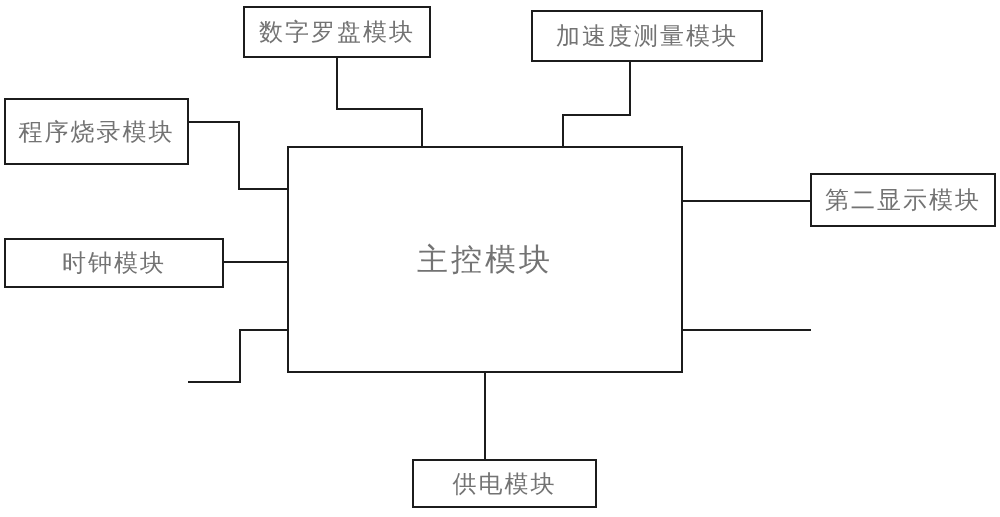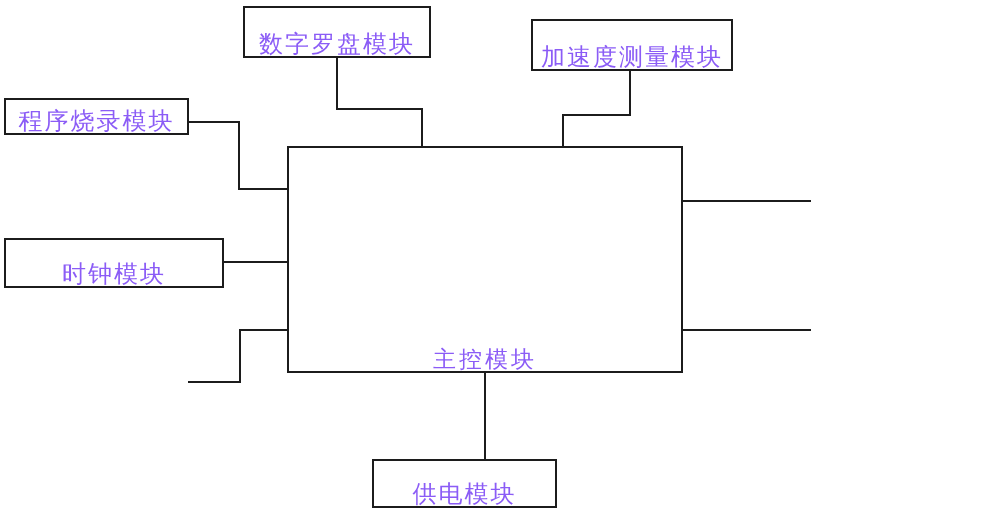--- a/index.html
+++ b/index.html
@@ -21,39 +21,39 @@
     top: 0;
     width: 1000px;
     height: 517px;
   }
   .node {
     position: absolute;
     box-sizing: border-box;
     border: 2px solid #1c1c1c;
     background: #ffffff;
     display: flex;
-    align-items: flex-end;
+    align-items: center;
     justify-content: center;
-    color: #8b5cf6;
+    color: #737373;
     font-size: 24px;
     letter-spacing: 2px;
     white-space: nowrap;
     line-height: 1;
   }
-  .node-main { font-size: 23px; letter-spacing: 3px; }
+  .node-main { font-size: 31px; letter-spacing: 3px; }
 
   .n-digital-compass { left: 243px; top: 6px;  width: 188px; height: 52px; }
-  .n-acceleration    { left: 531px; top: 19px;  width: 202px; height: 52px; }
-  .n-program-burn    { left: 4px;   top: 98px; width: 185px; height: 37px; }
+  .n-acceleration    { left: 531px; top: 10px;  width: 232px; height: 52px; }
+  .n-program-burn    { left: 4px;   top: 98px; width: 185px; height: 67px; }
   .n-clock           { left: 4px;   top: 238px; width: 220px; height: 50px; }
   .n-clock-adjust    { left: 4px;   top: 354px; width: 185px; height: 50px; }
   .n-main-control    { left: 287px; top: 146px; width: 396px; height: 227px; }
   .n-second-display  { left: 810px; top: 173px; width: 186px; height: 54px; }
   .n-first-display   { left: 810px; top: 303px; width: 184px; height: 54px; }
-  .n-power           { left: 372px; top: 459px; width: 185px; height: 49px; }
+  .n-power           { left: 412px; top: 459px; width: 185px; height: 49px; }
 </style>
 </head>
 <body>
 
 <div class="canvas">
 
   <svg class="edges" viewBox="0 0 1000 517" xmlns="http://www.w3.org/2000/svg" fill="none" stroke="#1c1c1c" stroke-width="2">
     <polyline points="337,57 337,109 422,109 422,147"></polyline>
     <polyline points="630,56 630,115 563,115 563,147"></polyline>
     <polyline points="188,122 239,122 239,189 288,189"></polyline>
@@ -78,19 +78,22 @@
 
   <div class="node n-clock">
     <span>时钟模块</span>
   </div>
 
 
   <div class="node node-main n-main-control">
     <span>主控模块</span>
   </div>
 
+  <div class="node n-second-display">
+    <span>第二显示模块</span>
+  </div>
 
 
   <div class="node n-power">
     <span>供电模块</span>
   </div>
 
 </div>
 
 </body></html>

